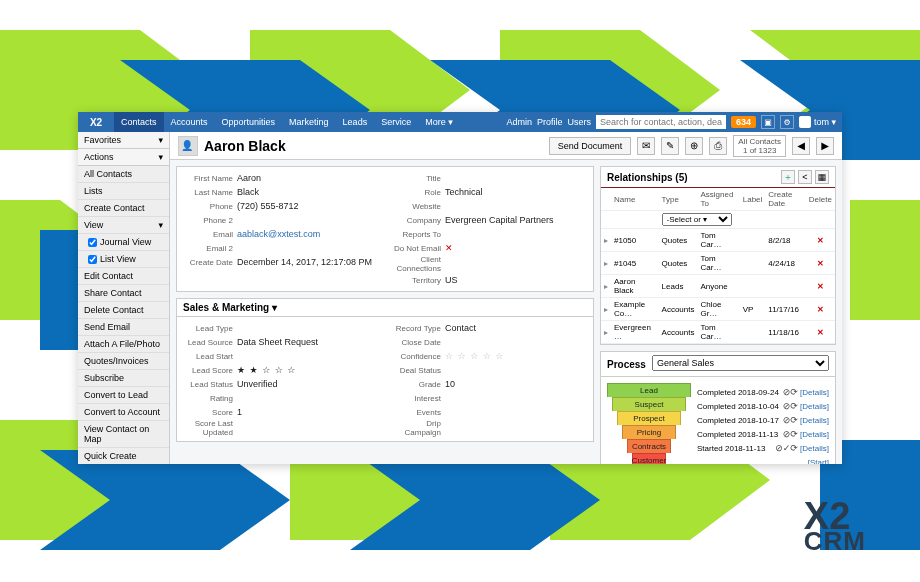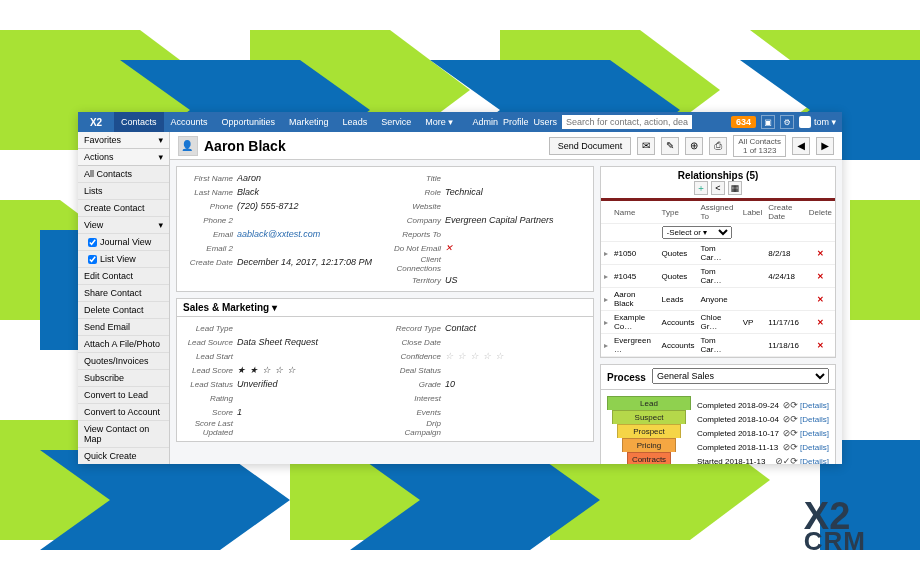--- a/index.html
+++ b/index.html
@@ -9,21 +9,21 @@
   .app { position: absolute; left: 78px; top: 112px; width: 764px; height: 352px; background: #f5f6f8; z-index: 2; box-shadow: 0 2px 10px rgba(0,0,0,0.2); overflow: hidden; }
   
   .nav { height: 20px; background: #2b6cb0; display: flex; align-items: center; color: #fff; font-size: 9px; }
   .nav .brand { width: 36px; text-align: center; font-weight: bold; font-size: 10px; }
   .nav .tabs { display: flex; height: 100%; }
   .nav .tabs .tab { padding: 0 7px; display: flex; align-items: center; cursor: pointer; }
   .nav .tabs .tab.active { background: #1d4e8f; }
   .nav .spacer { flex: 1; }
   .nav .right { display: flex; align-items: center; gap: 5px; padding-right: 6px; }
   .nav .search { width: 130px; height: 14px; font-size: 9px; padding: 0 4px; border: none; }
-  .nav .badge { background: #ff8c00; color: #fff; padding: 1px 5px; font-weight: bold; border-radius: 2px; margin-left: 34px; }
+  .nav .badge { background: #ff8c00; color: #fff; padding: 1px 5px; font-weight: bold; border-radius: 2px; }
   .nav .iconbtn { width: 14px; height: 14px; border: 1px solid rgba(255,255,255,0.4); display: flex; align-items: center; justify-content: center; font-size: 8px; cursor: pointer; }
   .nav .user { display: flex; align-items: center; gap: 3px; }
   
   .body { display: flex; height: calc(100% - 20px); }
   .sidebar { width: 92px; background: #eee; border-right: 1px solid #ccc; }
   .side-h { padding: 3px 6px; font-size: 9px; display: flex; align-items: center; justify-content: space-between; border-bottom: 1px solid #ccc; background: #f5f5f5; }
   .side-item { padding: 3px 6px; font-size: 9px; border-bottom: 1px solid #ddd; cursor: pointer; display: flex; align-items: center; gap: 3px; }
   .side-item.pad { padding-left: 10px; }
   .side-item input[type=checkbox] { width: 9px; height: 9px; }
   .main { flex: 1; display: flex; flex-direction: column; overflow: hidden; }
@@ -34,29 +34,29 @@
   .rec-head .hsp { flex: 1; }
   .rec-head .hbtn { height: 18px; padding: 0 8px; font-size: 9px; border: 1px solid #bbb; background: #f5f5f5; display: flex; align-items: center; cursor: pointer; }
   .rec-head .hicon { width: 18px; height: 18px; border: 1px solid #bbb; background: #f5f5f5; display: flex; align-items: center; justify-content: center; font-size: 10px; cursor: pointer; }
   .rec-head .counter { font-size: 8px; color: #555; text-align: center; border: 1px solid #bbb; padding: 1px 4px; }
   
   .content { flex: 1; display: flex; overflow: hidden; }
   .col-l { flex: 1; padding: 6px; overflow: hidden; }
   .col-r { width: 242px; padding: 6px 6px 6px 0; }
   .panel { background: #fff; border: 1px solid #ccc; margin-bottom: 6px; }
   .panel-h { padding: 3px 6px; font-size: 10px; font-weight: bold; border-bottom: 1px solid #ccc; display: flex; align-items: center; gap: 4px; }
-  .panel-body { padding: 4px 6px; font-style: italic; }
+  .panel-body { padding: 4px 6px; }
   .fields { display: grid; grid-template-columns: 1fr 1fr; gap: 0 12px; }
   .field { display: flex; align-items: center; min-height: 14px; }
   .field .lbl { width: 54px; text-align: right; font-size: 8px; color: #666; padding-right: 4px; }
   .field .val { font-size: 9px; color: #222; }
   .stars { color: #f5b301; font-size: 9px; letter-spacing: 1px; }
   .stars.dim { color: #bbb; }
   
-  .rel-head { display: flex; align-items: center; justify-content: space-between; padding: 3px 6px; border-bottom: 3px solid #7f1d1d; flex-direction: column; }
+  .rel-head { display: flex; align-items: center; justify-content: space-between; padding: 3px 6px; border-bottom: 1px solid #7f1d1d; }
   .rel-head .title { font-weight: bold; font-size: 10px; }
   .rel-head .btns { display: flex; gap: 3px; }
   .rel-head .b { width: 14px; height: 14px; border: 1px solid #bbb; display: flex; align-items: center; justify-content: center; font-size: 9px; cursor: pointer; background: #f5f5f5; }
   .rel-tbl { width: 100%; font-size: 8px; border-collapse: collapse; }
   .rel-tbl th, .rel-tbl td { padding: 2px 3px; text-align: left; border-bottom: 1px solid #eee; }
   .rel-tbl th { color: #555; font-weight: normal; }
   .rel-tbl .del { color: #c00; font-weight: bold; text-align: center; cursor: pointer; }
   .rel-tbl .arrow { color: #888; }
   
   .proc-body { display: flex; gap: 6px; padding: 6px; }

